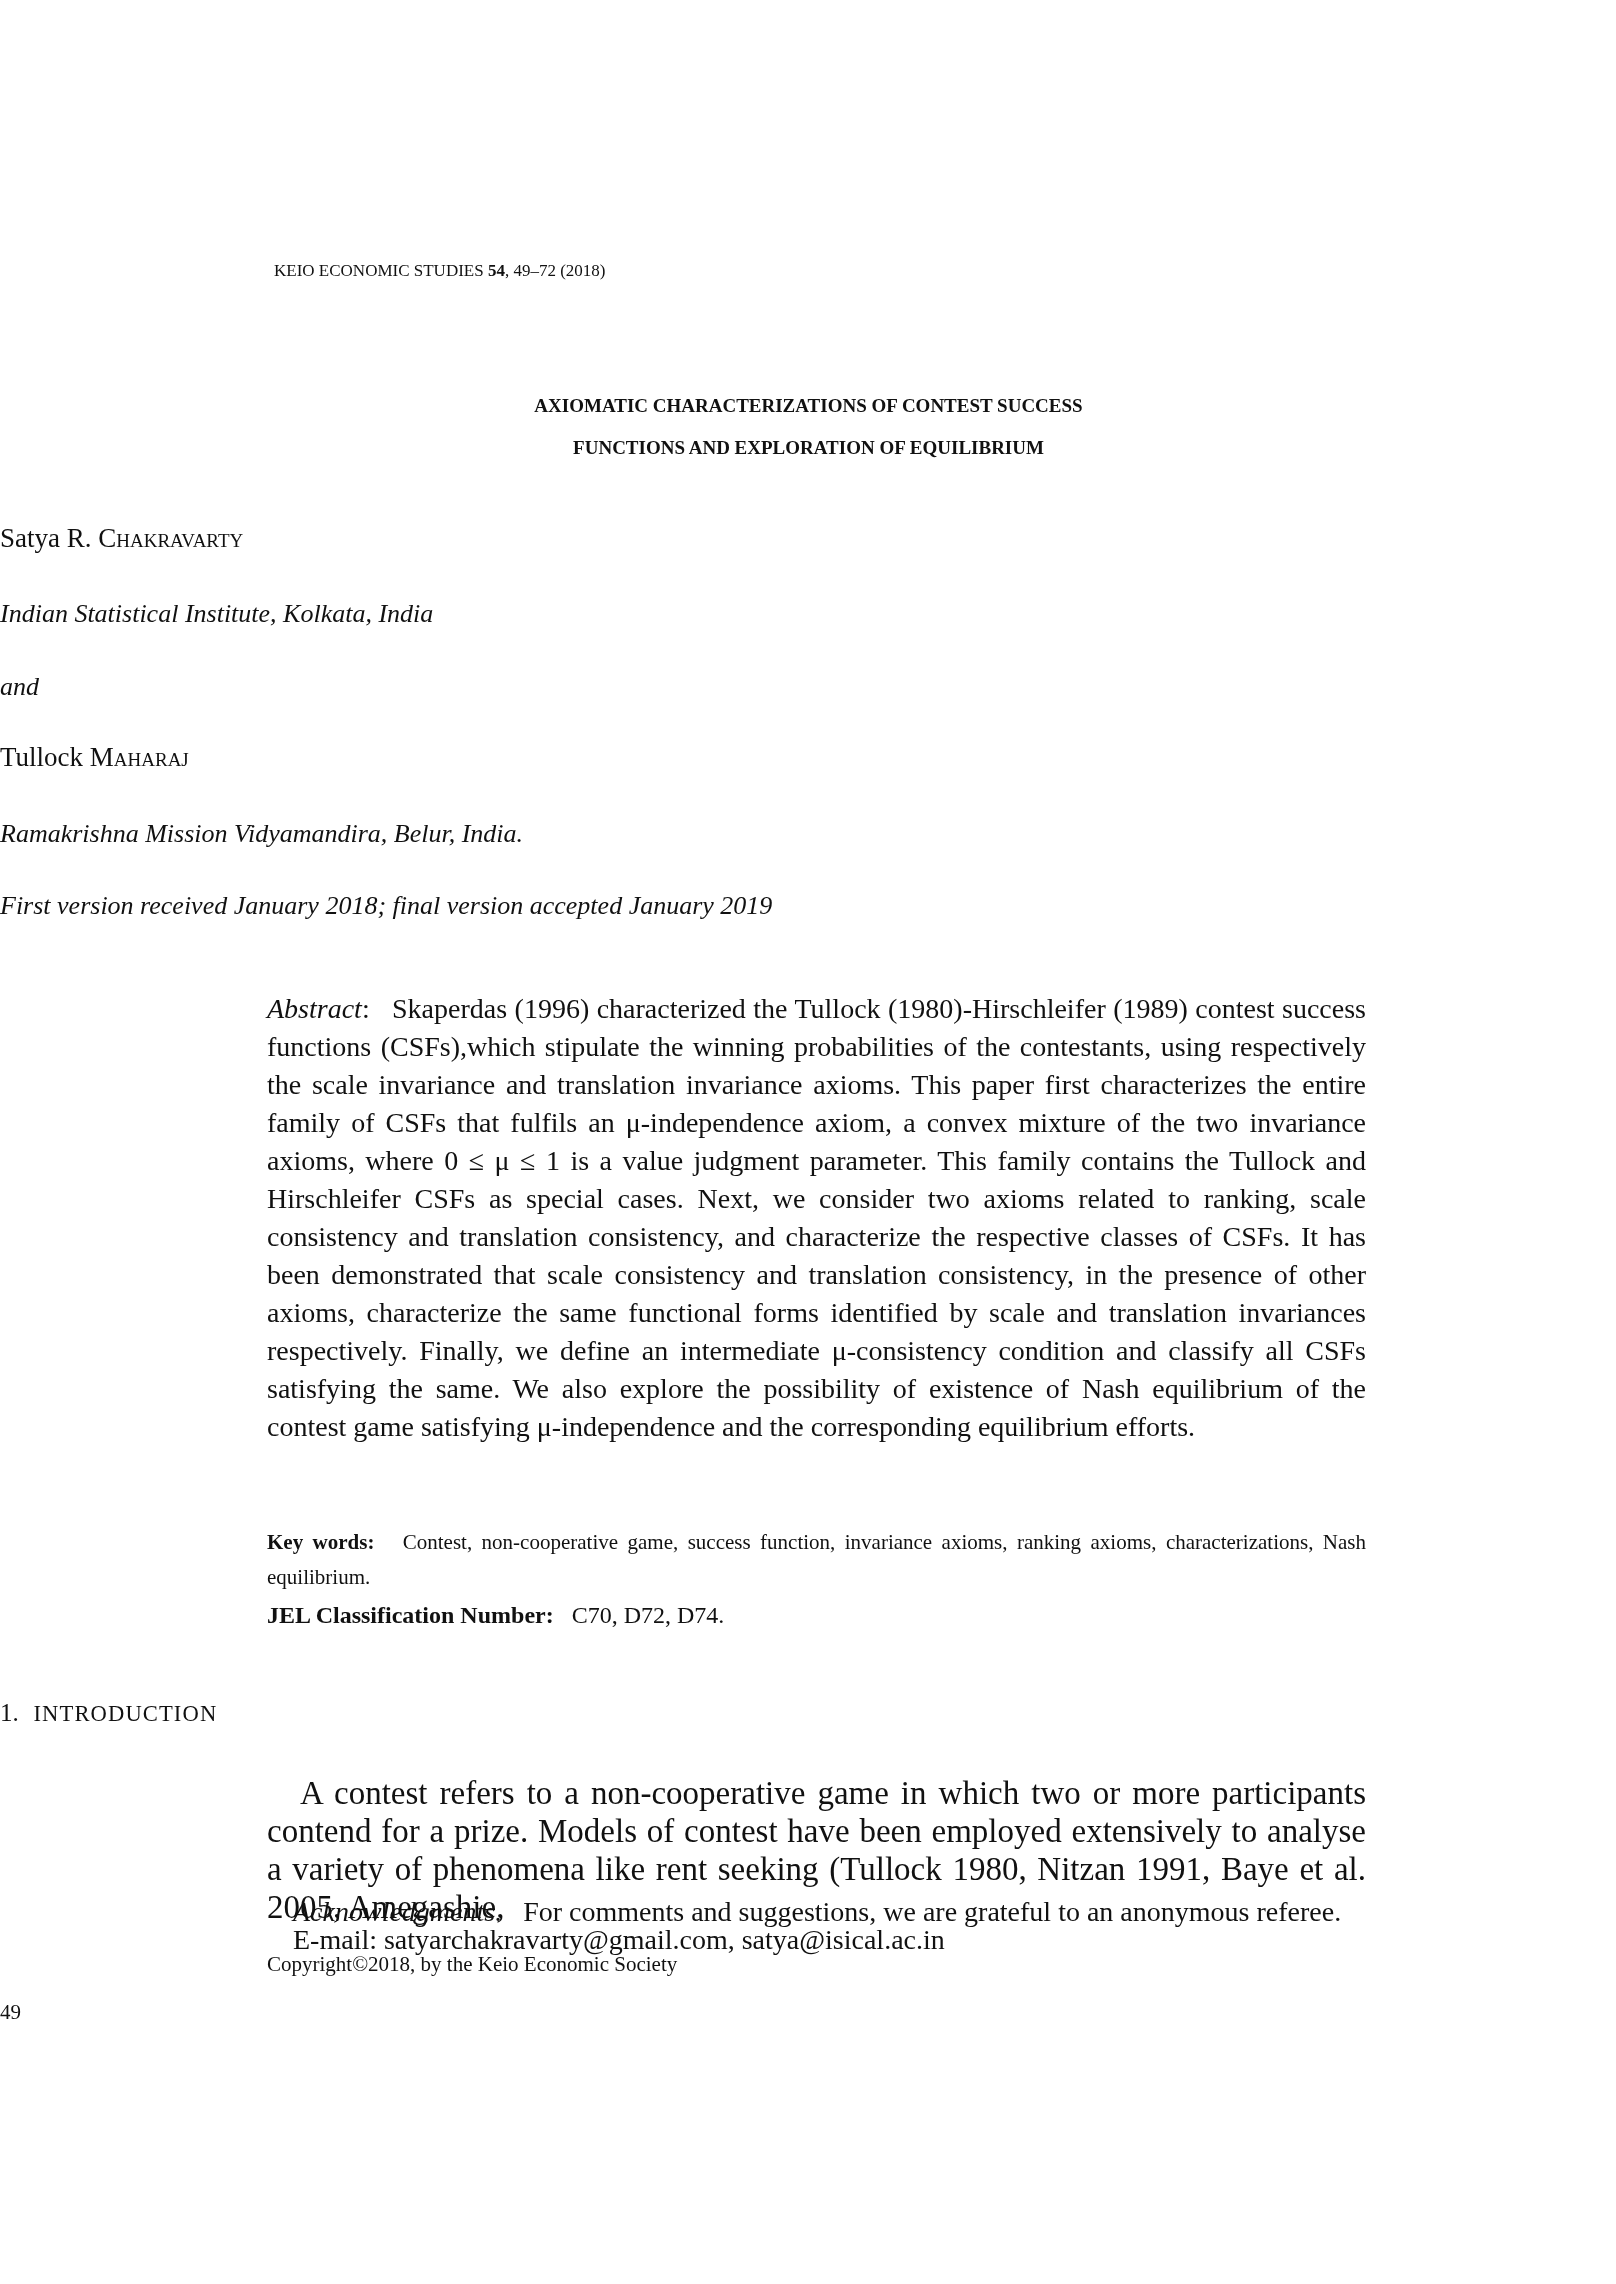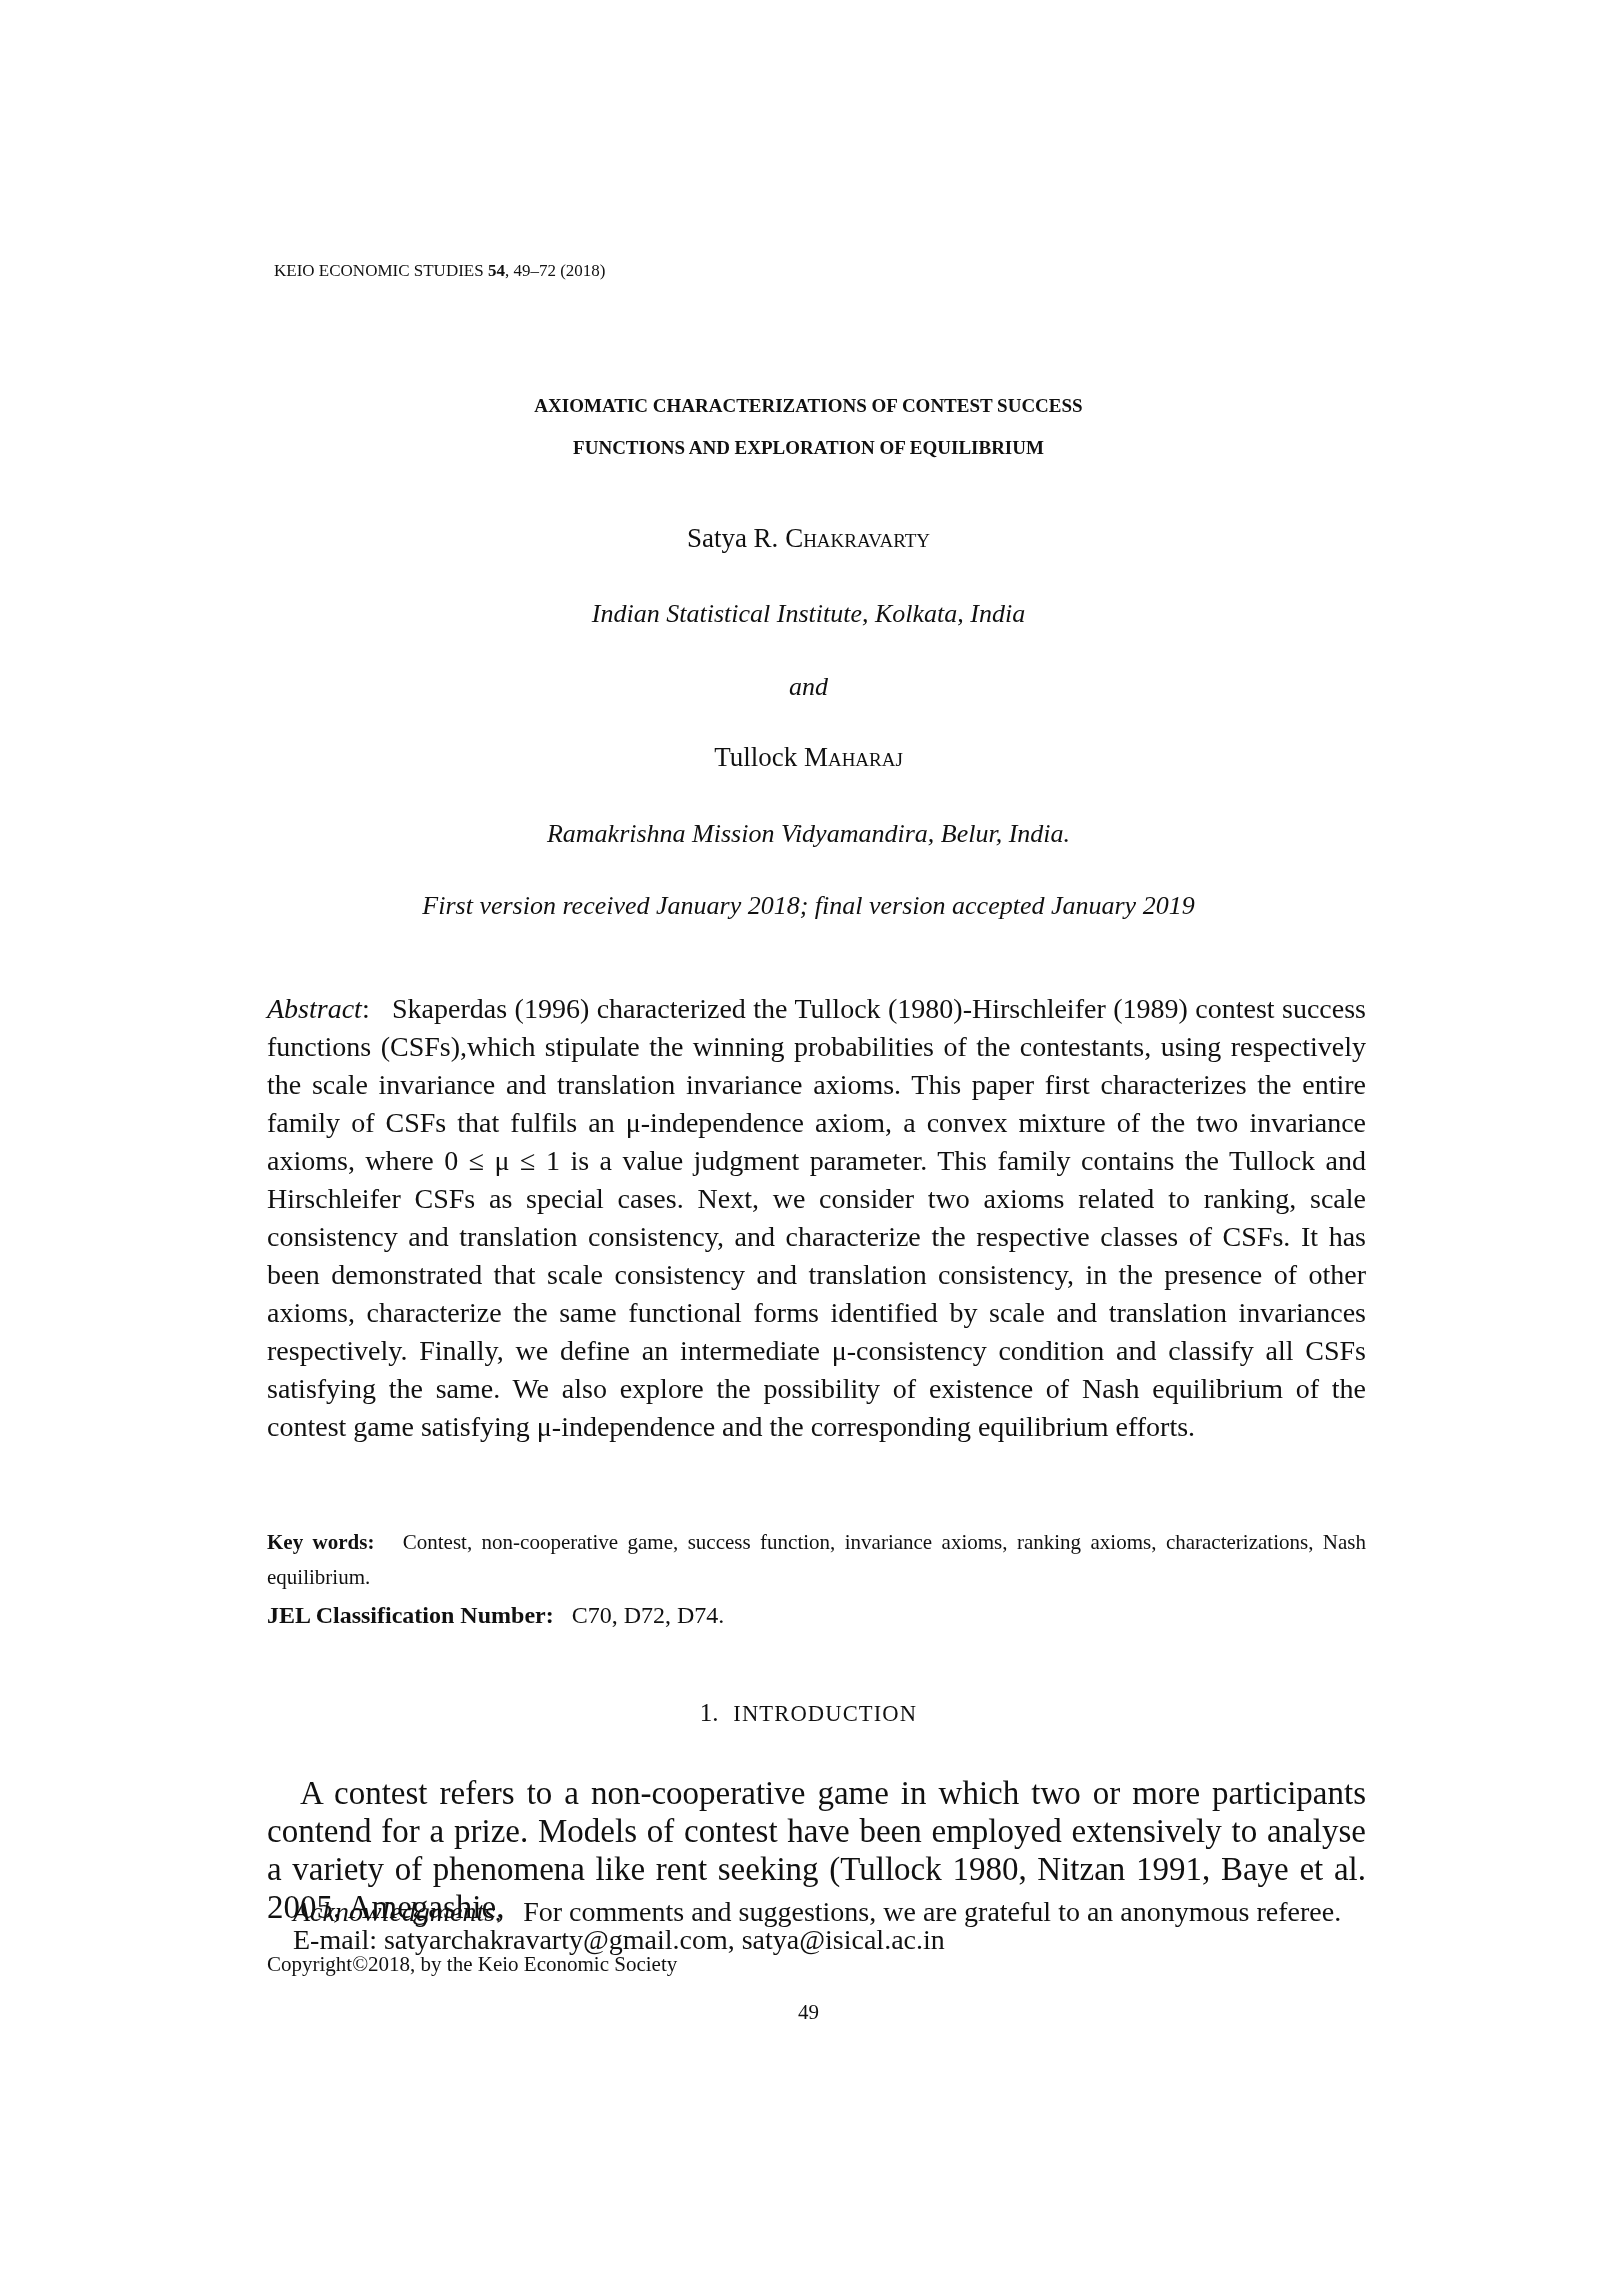--- a/index.html
+++ b/index.html
@@ -2,21 +2,21 @@
 <html style="font-size:9px"><head>
 <meta charset="utf-8">
 <style>
   html, body { margin:0; padding:0; background:#ffffff; }
   body { width:1617px; height:2284px; position:relative; overflow:hidden;
          font-family:"Liberation Serif", "DejaVu Serif", serif; color:#111; }
   .abs { position:absolute; }
   .journal { left:274px; top:261px; font-size:17px; }
   .journal b { font-weight:bold; }
   .title { left:0; width:1617px; top:385px; text-align:center; font-weight:bold; font-size:19px; line-height:42px; }
-  .center { left:0; width:1617px; text-align:center; }
+  .center { left:0; width:1617px; text-align:left; }
   .author { font-size:27px; }
   .sc { font-variant:small-caps; }
   .affil { font-size:26px; font-style:italic; }
   .block { left:267px; width:1099px; }
   .abstract { top:990px; font-size:28px; line-height:38px; text-align:justify; }
   .abstract i { font-style:italic; }
   .kw { top:1525px; font-size:21px; line-height:35px; text-align:justify; }
   .kw b { font-weight:bold; }
   .jel { top:1602px; font-size:24px; }
   .jel b { font-weight:bold; }

